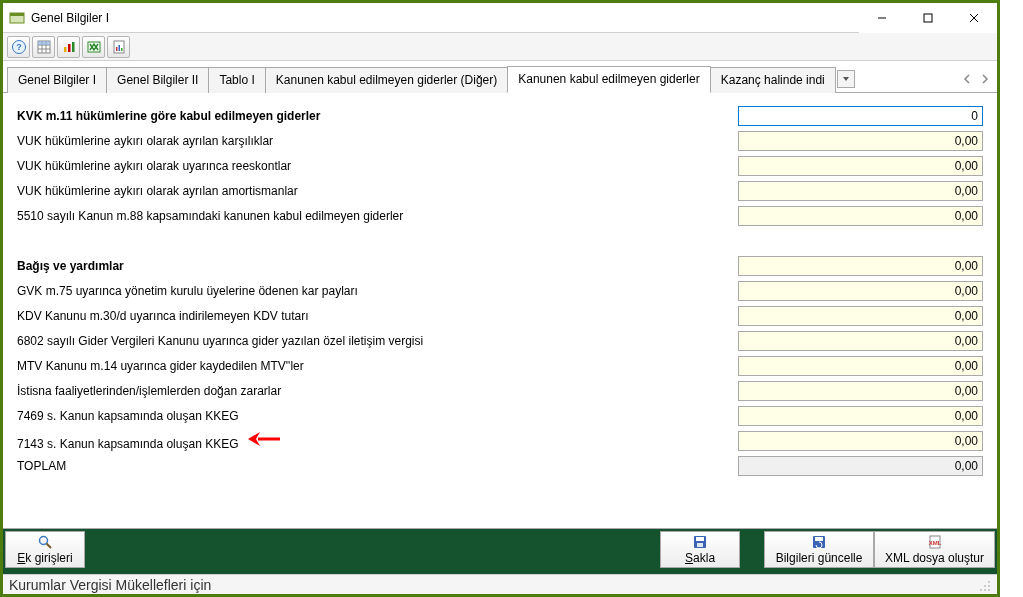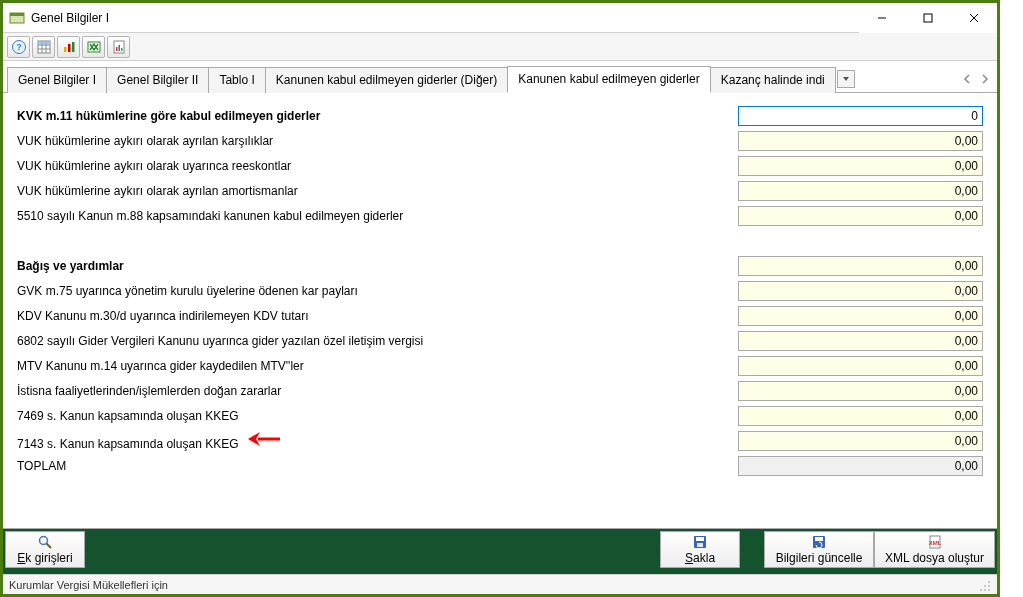--- a/index.html
+++ b/index.html
@@ -47,21 +47,21 @@
   .arrow svg { width:36px; height:18px; }
 
   
   .buttonbar { height:46px; border-top:1px solid #a9a9a9; background:#14532d; display:flex; align-items:flex-start; padding:2px; gap:0;}
   .bbtn { border:1px solid #a9a9a9; background:linear-gradient(#fff,#ededed); display:flex; flex-direction:column; align-items:center; justify-content:center; padding:2px 10px; min-width:80px; font-size:12px; }
   .bbtn .bicon { width:16px; height:16px; margin-bottom:1px; display:flex; align-items:center; justify-content:center;}
   .bbtn .btxt u { text-decoration:underline; }
   .buttonbar .bspacer { flex:1; }
 
   
-  .statusbar { height:20px; border-top:1px solid #d0d0d0; background:#f5f5f5; display:flex; align-items:center; padding:0 6px; font-size:11px; color:#333;text-align:center;}
+  .statusbar { height:20px; border-top:1px solid #d0d0d0; background:#f5f5f5; display:flex; align-items:center; padding:0 6px; font-size:14px; color:#333;text-align:center;}
   .statusbar .grip { margin-left:auto; width:14px; height:14px; display:flex; align-items:flex-end; justify-content:flex-end; }
   .statusbar .grip svg { width:12px; height:12px; opacity:.5;}
 </style>
 </head>
 <body>
 
 <div class="window">
 
   <div class="titlebar">
     <span class="ico">

